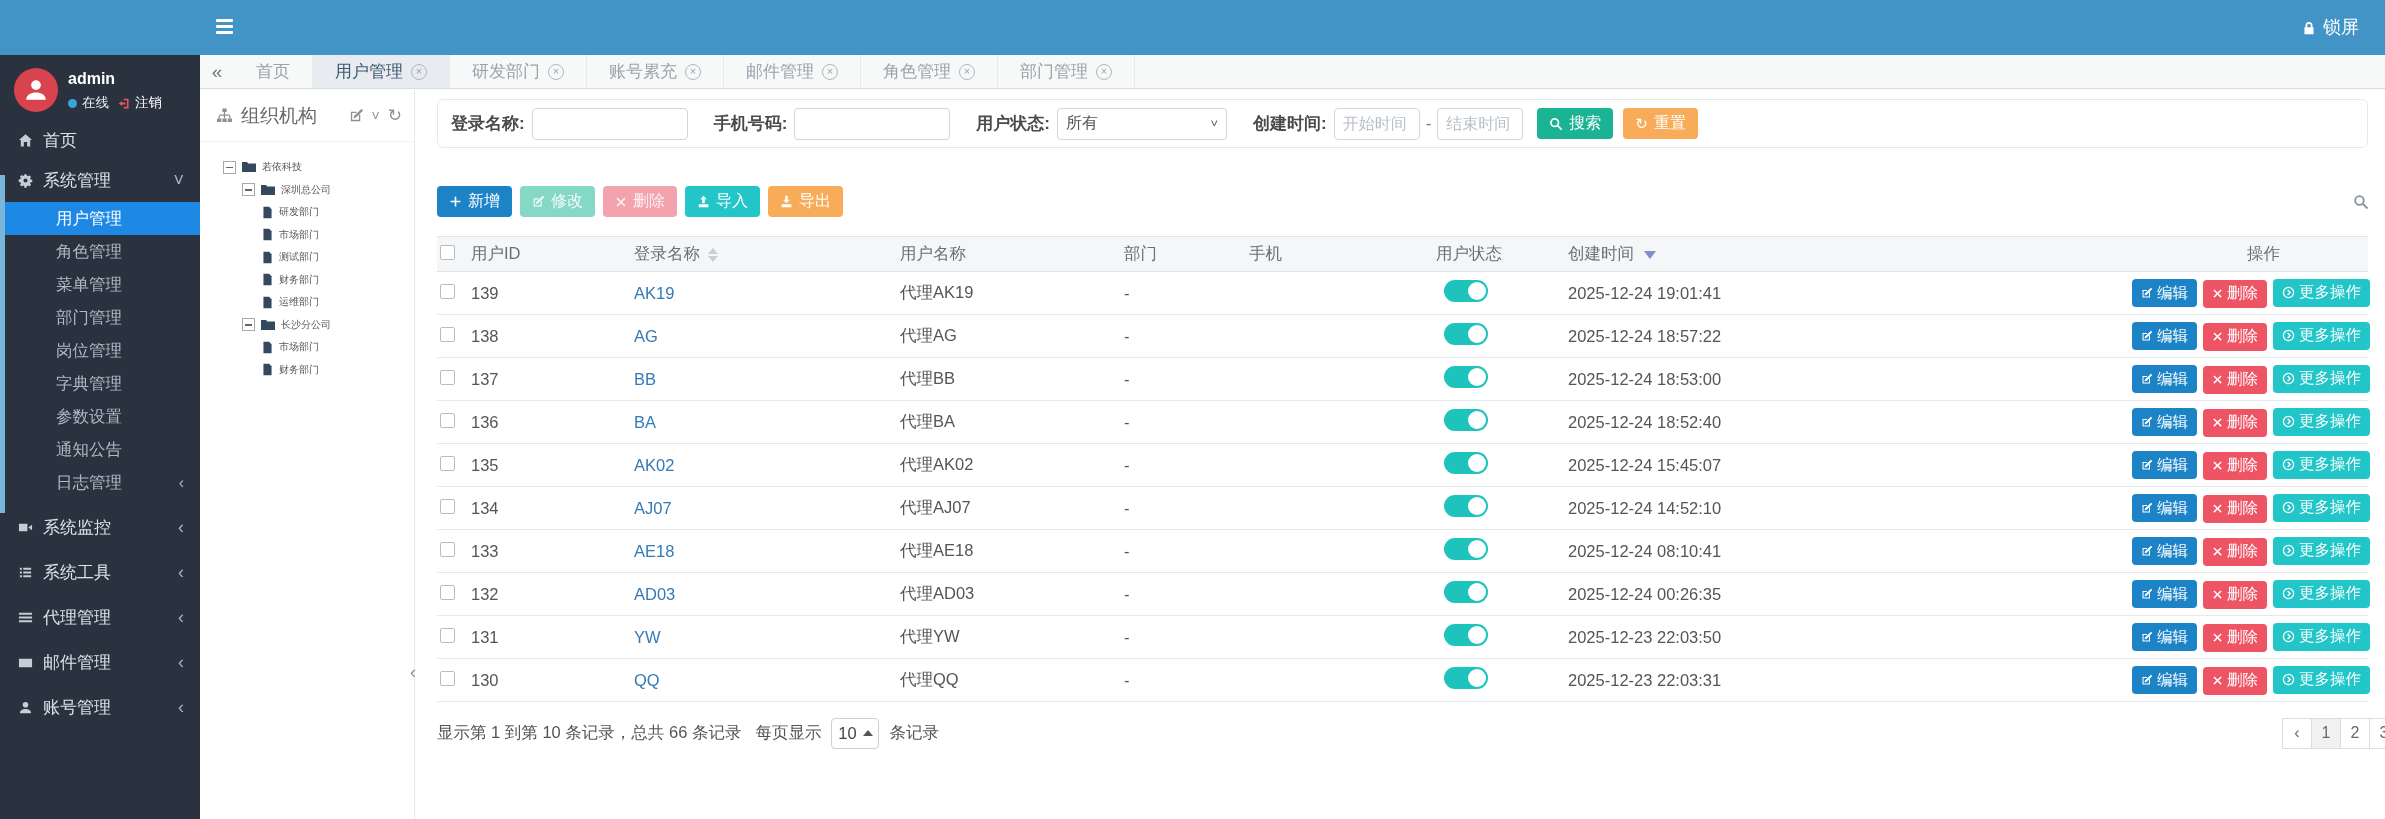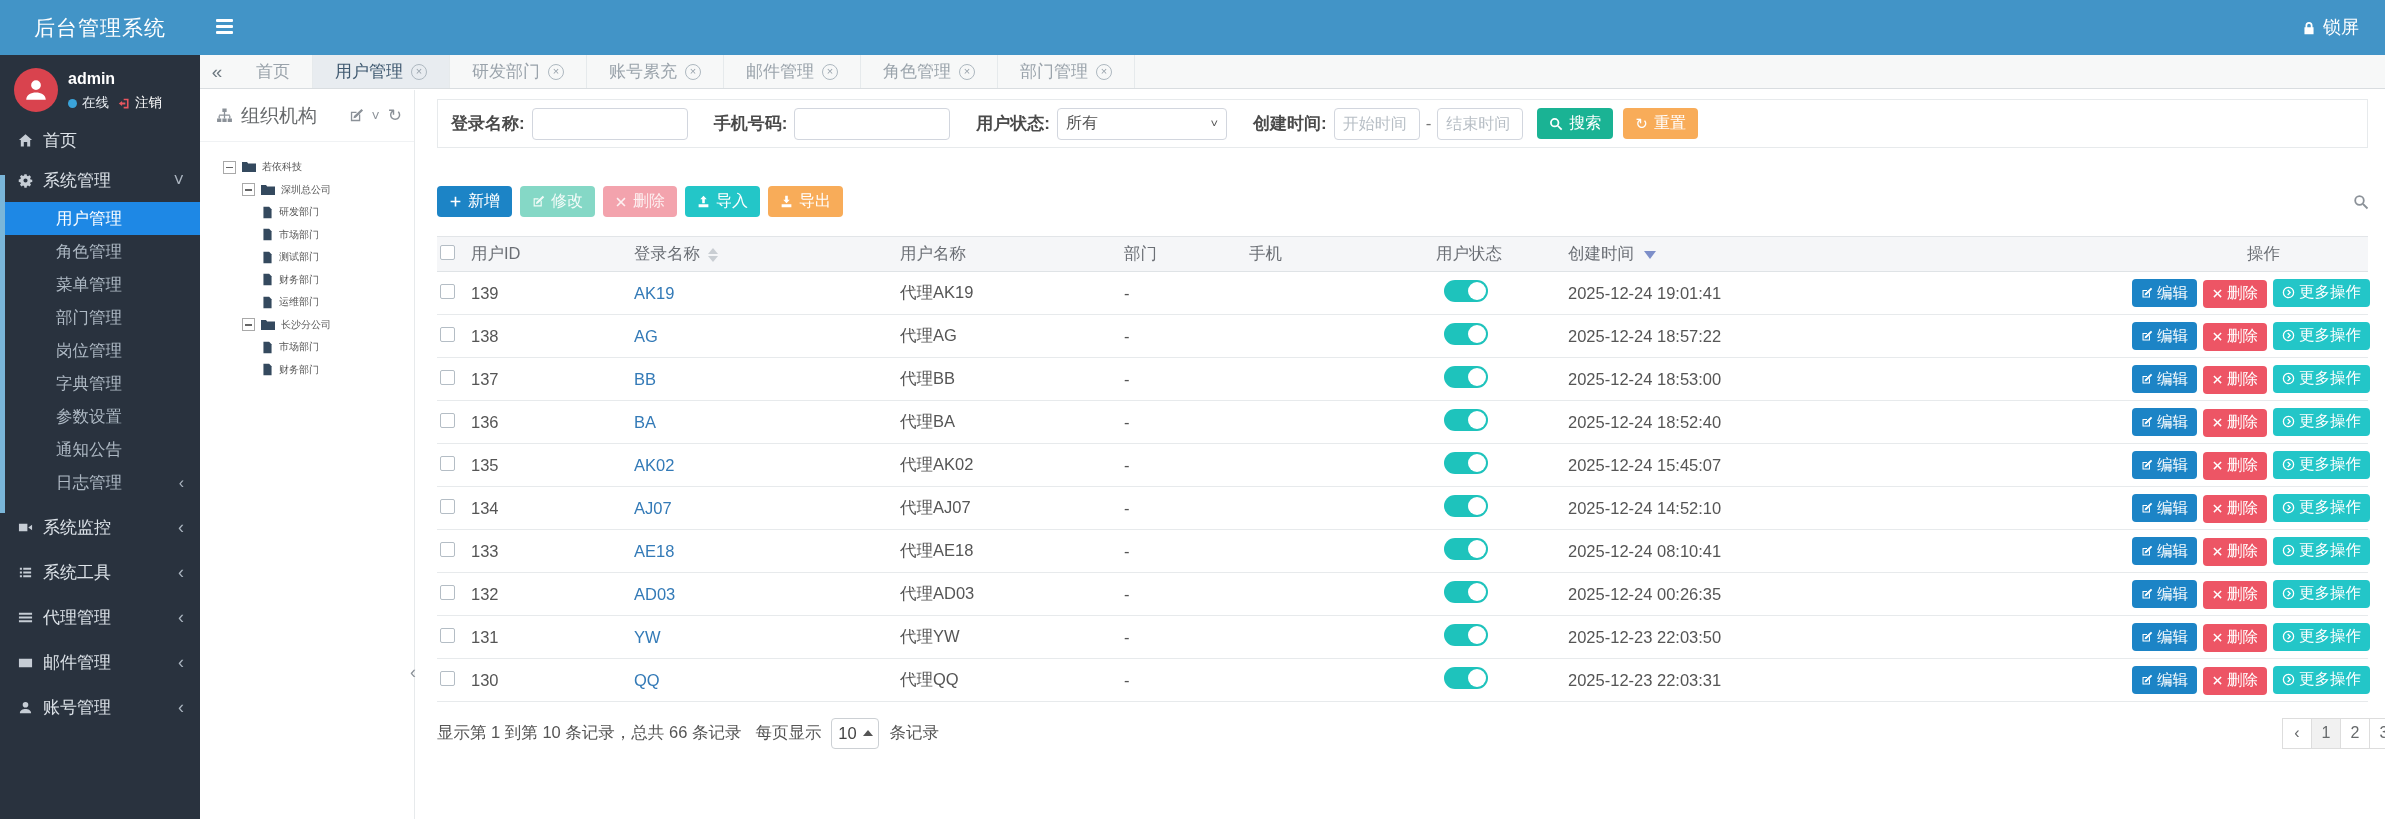--- a/index.html
+++ b/index.html
@@ -58,21 +58,21 @@
   .tree { padding:14px 6px 0 18px; font-size:10px; color:#555; }
   .tnode { display:flex; align-items:center; gap:5px; height:22.5px; cursor:pointer; white-space:nowrap; }
   .expander { width:13px; height:13px; border:1px solid #a9a9a9; background:#fff; position:relative; flex:0 0 13px; }
   .expander::after { content:""; position:absolute; left:2px; right:2px; top:5px; height:1.5px; background:#666; }
   .t-indent { flex:0 0 auto; }
   .panel-handle { position:absolute; right:-2px; top:572px; color:#8b9198; font-size:18px; cursor:pointer; }
 
   
   .main { position:absolute; left:416px; top:90px; right:0; bottom:0; background:#fff; }
 
-  .filter-box { position:absolute; left:21px; right:17px; top:9px; height:49px; border:1px solid #e7eaec; border-radius:0;
+  .filter-box { position:absolute; left:21px; right:17px; top:9px; height:49px; border:1px solid #e7eaec; border-radius:6px;
                 display:flex; align-items:center; padding-left:13px; font-size:17px; }
   .f-label { font-weight:bold; color:#4a4a4a; margin-right:7px; white-space:nowrap; }
   .f-input { height:32px; border:1px solid #d2d6de; border-radius:4px; padding:0 8px; font-size:16px; color:#555;
              font-family:inherit; }
   .f-input::placeholder { color:#b8bfc6; }
   .gap { width:26px; flex:0 0 26px; }
   .select { width:170px; height:32px; border:1px solid #d2d6de; border-radius:4px; display:flex; align-items:center;
             padding:0 8px; color:#555; font-size:16px; cursor:pointer; }
   .select .spacer { flex:1; }
   .select .car { color:#555; font-size:13px; transform:scaleY(.8); }
@@ -124,21 +124,20 @@
   .pagesize .caret-up { width:0; height:0; border-left:5px solid transparent; border-right:5px solid transparent; border-bottom:6px solid #555; }
   .pager { margin-left:auto; display:flex; }
   .page-btn { min-width:30px; height:31px; border:1px solid #ddd; background:#fff; color:#676a6c; font-size:16px;
               display:flex; align-items:center; justify-content:center; margin-left:-1px; cursor:pointer; padding:0 9px; }
   .page-btn.active { background:#f1f1f1; }
 </style>
 </head>
 <body>
 
 <div class="header">
-  <div class="logo">后台管理系统</div>
   <div class="hamburger">
       <i></i>
       <i></i>
       <i></i>
     </div>
   <div class="lock">
     <span>
       <svg width="14" height="14" viewBox="0 0 16 16" fill="#fff">
           <path fill-rule="evenodd" d="M4 7V5a4 4 0 0 1 8 0v2h1.2v8H2.8V7H4zm2 0h4V5a2 2 0 0 0-4 0v2z"></path>
         </svg>

